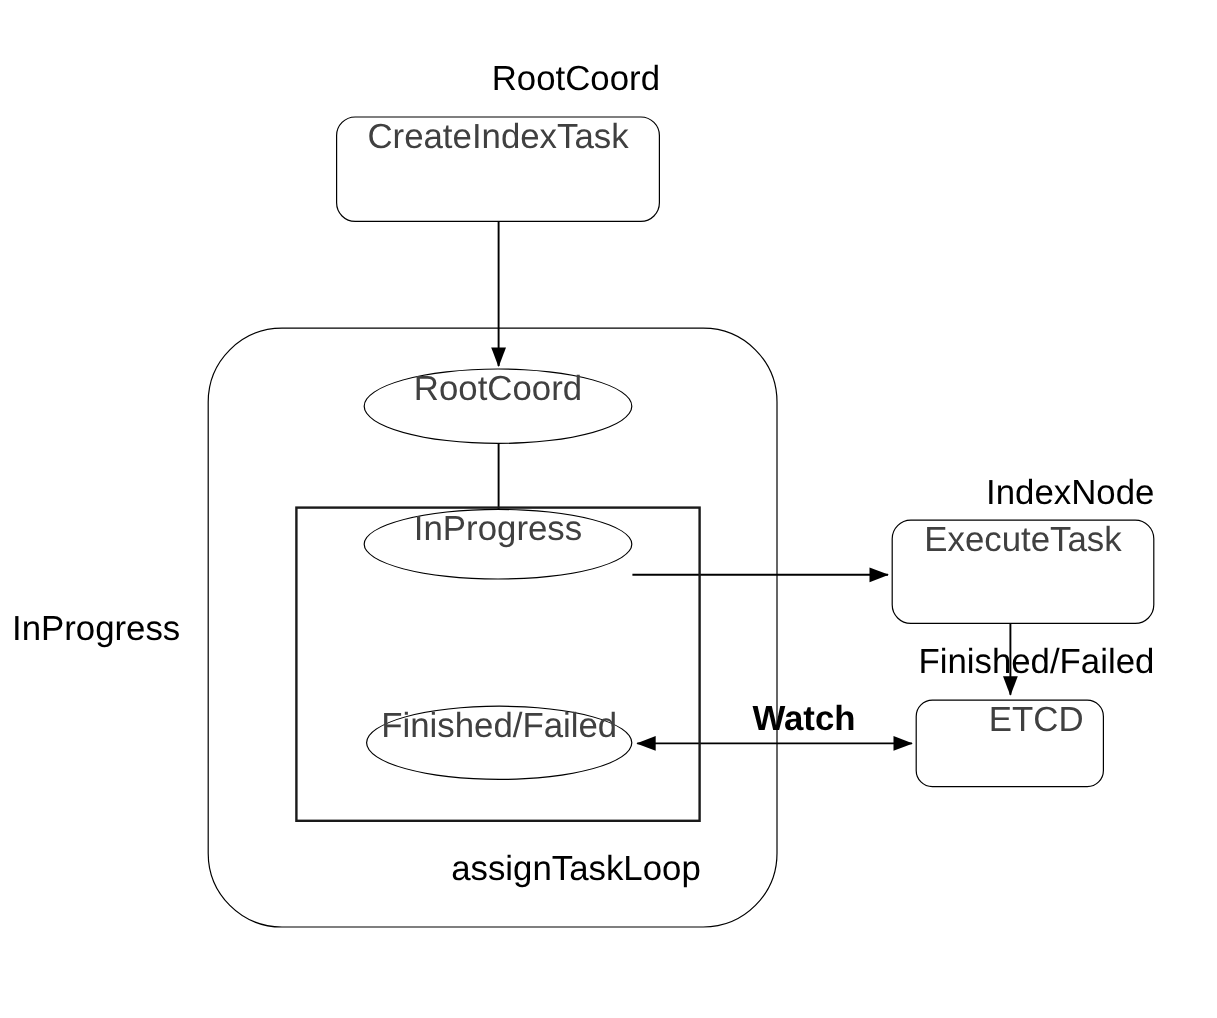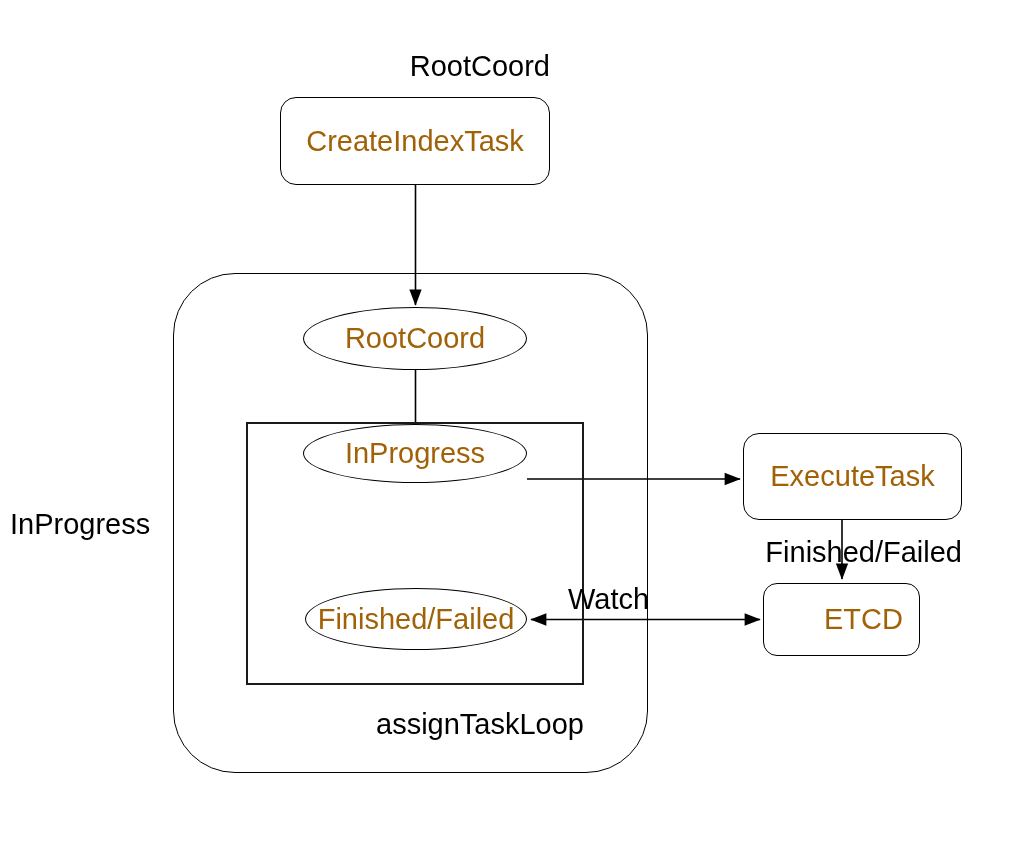--- a/index.html
+++ b/index.html
@@ -22,24 +22,23 @@
     line-height: 1.15;
     color: #000000;
     white-space: nowrap;
   }
   .center { text-align: right; }
   .node {
     position: absolute;
     border: 1.6px solid #000000;
     background: #ffffff;
     display: flex;
-    align-items: center;
     justify-content: center;
     font-size: 29px;
-    color: #a16207;
+    color: #404040;
     box-sizing: border-box;
     white-space: nowrap;
   }
   .rounded-box { border-radius: 16px; }
   .ellipse { border-radius: 50%; }
   .container-box {
     position: absolute;
     border: 1.6px solid #000000;
     border-radius: 62px;
     background: transparent;
@@ -98,26 +97,27 @@
     <span>InProgress</span>
   </div>
 
   <div class="node ellipse" style="left:305px; top:588px; width:222px; height:62px;">
     <span>Finished/Failed</span>
   </div>
 
   <div class="lbl center" style="left:246px; top:708px; width:338px;">assignTaskLoop</div>
 
 
+  <div class="lbl center" style="left:743px; top:395px; width:219px;">IndexNode</div>
 
   <div class="node rounded-box" style="left:743px; top:433px; width:219px; height:87px;">
     <span>ExecuteTask</span>
   </div>
 
   <div class="lbl center" style="left:743px; top:536px; width:219px;">Finished/Failed</div>
 
   <div class="node rounded-box" style="left:763px; top:583px; width:157px; height:73px; border-radius:14px;padding-left:44px;">
     <span>ETCD</span>
   </div>
 
-  <div class="lbl" style="left:568px; top:583px;">Watch</div>
+  <div class="lbl" style="left:627px; top:583px;font-weight:bold;">Watch</div>
 
 </div>
 
 </body></html>

